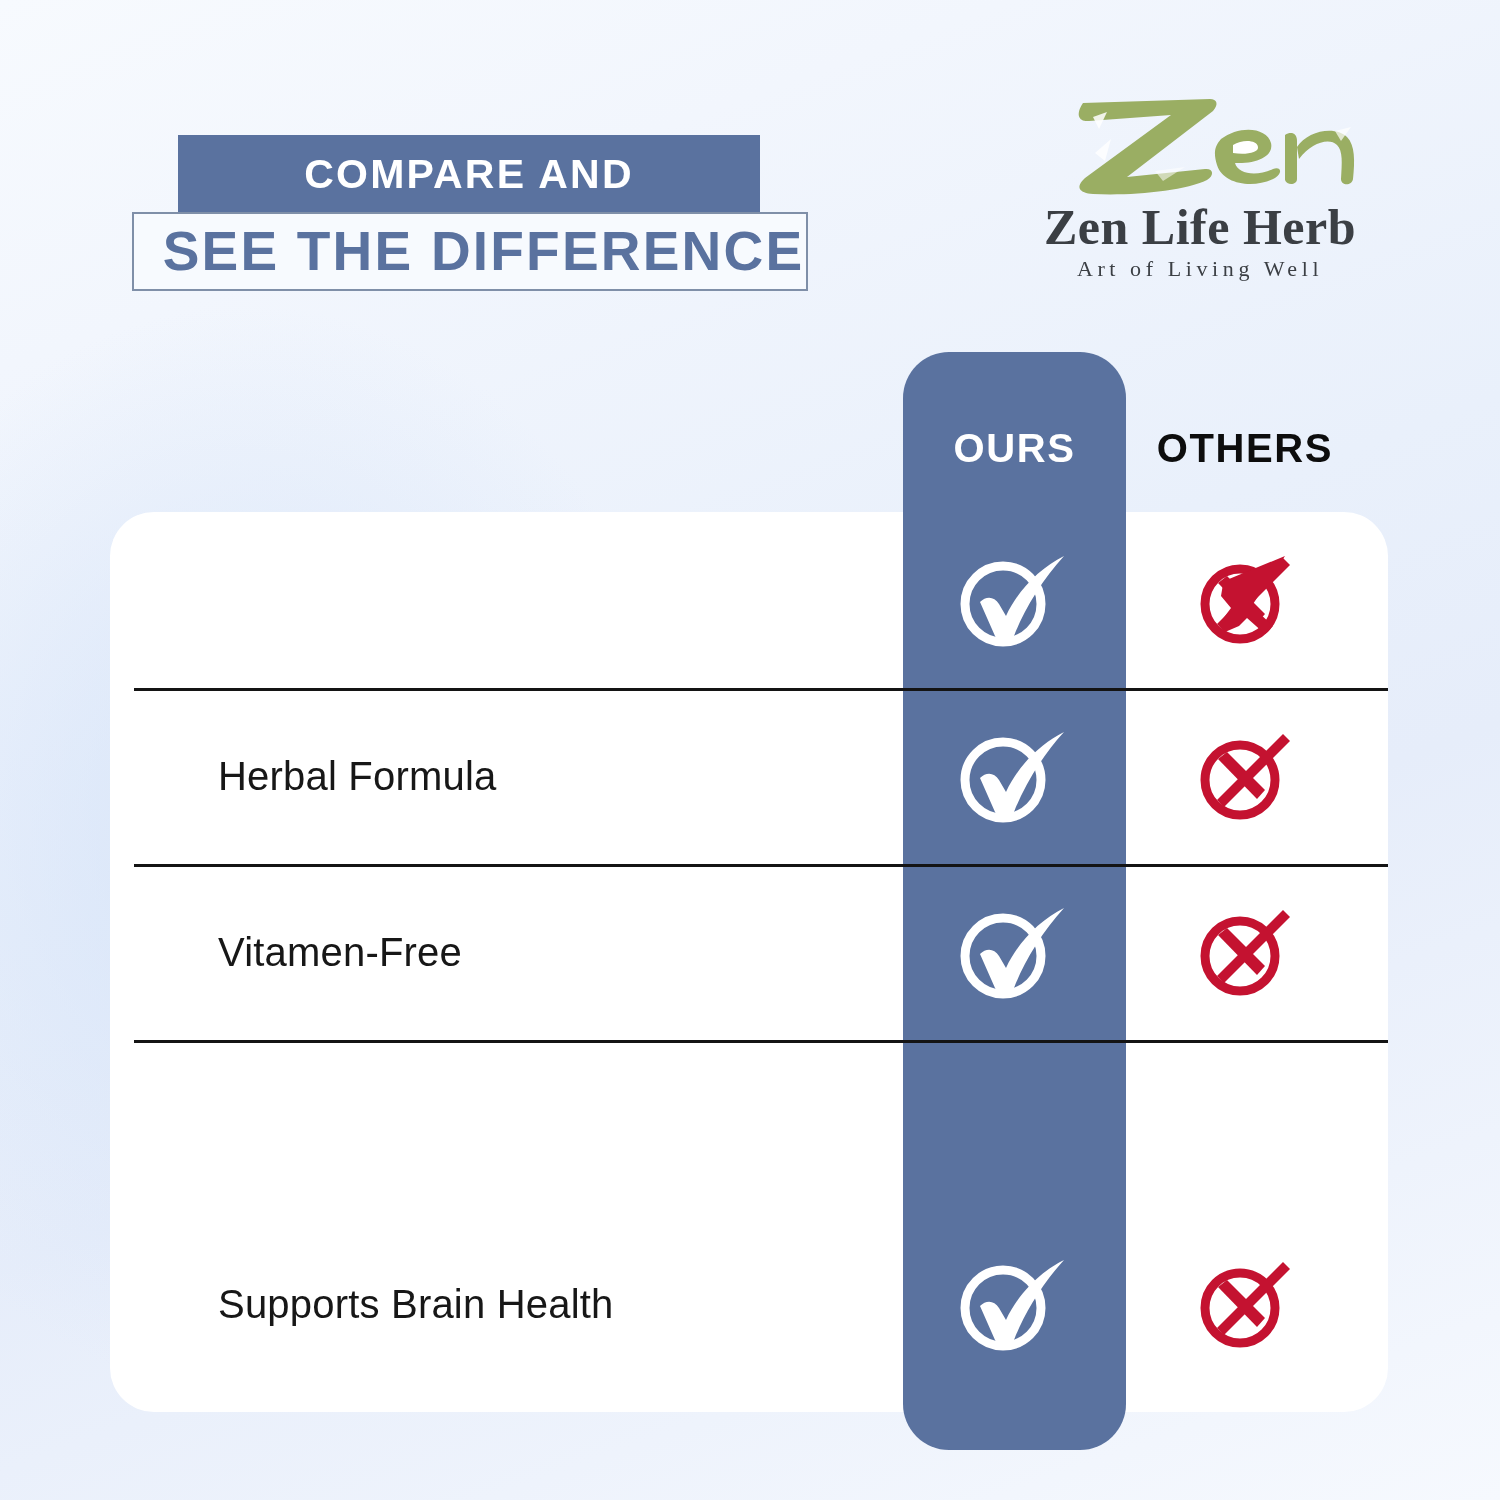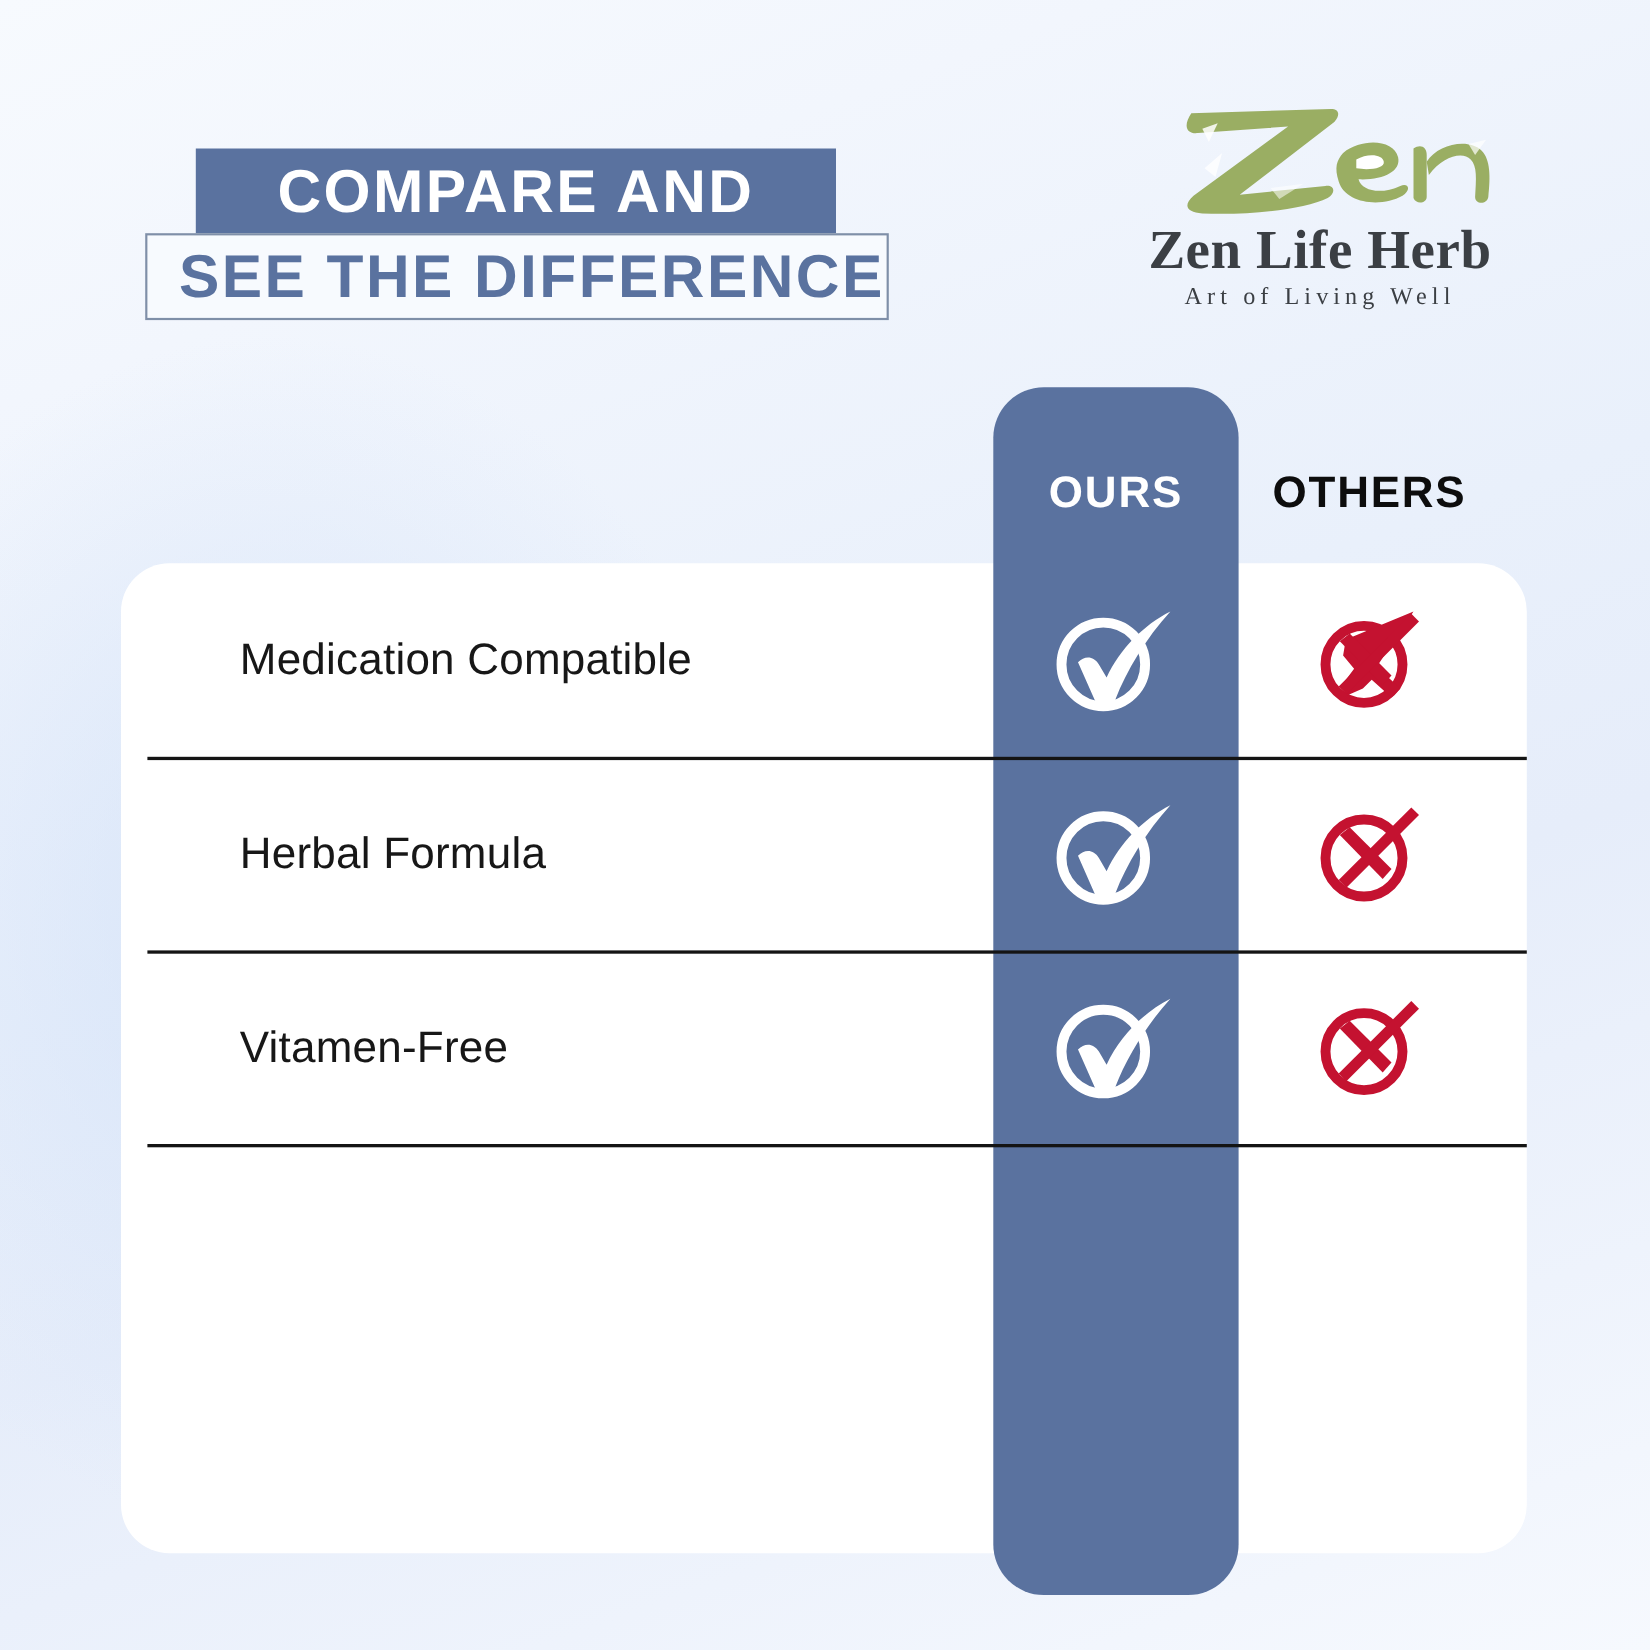--- a/index.html
+++ b/index.html
@@ -60,21 +60,21 @@
     width: 582px;
     height: 78px;
     background: #5a729f;
     display: flex;
     align-items: center;
     justify-content: center;
   }
 
   .title-bar-top span {
     color: #ffffff;
-    font-size: 55px;
+    font-size: 41px;
     font-weight: bold;
     letter-spacing: 2.2px;
     line-height: 1;
     white-space: nowrap;
   }
 
   .title-bar-bottom {
     position: absolute;
     left: 0;
     top: 77px;
@@ -276,21 +276,20 @@
   <div id="card"></div>
 
   <div id="ours-pill"></div>
 
   <div class="col-header" id="header-ours">OURS</div>
   <div class="col-header" id="header-others">OTHERS</div>
 
   <div id="rows">
 
     <div class="row" style="top:0px;">
-      <div class="row-label">Medication Compatible</div>
       <div class="cell-icon cell-ours">
         <svg class="icon-svg" width="118" height="104" viewBox="0 0 118 104" aria-hidden="true">
           <circle cx="47" cy="56" r="38" fill="none" stroke="#ffffff" stroke-width="9"></circle>
           <path d="M24 54 C30 48 38 48 43 56 L50 68 C62 42 84 20 108 8 C86 32 68 62 58 88 C52 98 44 98 39 88 Z" fill="#ffffff"></path>
         </svg>
       </div>
       <div class="cell-icon cell-other">
         <svg class="icon-svg" width="100" height="96" viewBox="0 0 100 96" aria-hidden="true">
           <circle cx="45" cy="52" r="35" fill="none" stroke="#c41230" stroke-width="9"></circle>
           <path d="M28 32 L34 27 L90 4 L66 40 L62 46 L58 52 L63 60 L78 74 L70 82 L52 66 L44 74 L30 80 L24 72 L36 56 L26 44 L28 32 Z" fill="#c41230"></path>
@@ -331,16 +330,32 @@
         <svg class="icon-svg" width="100" height="96" viewBox="0 0 100 96" aria-hidden="true">
           <circle cx="45" cy="52" r="35" fill="none" stroke="#c41230" stroke-width="9"></circle>
           <path d="M23 31 L32 24 L70 62 L62 71 Z" fill="#c41230"></path>
           <path d="M22 72 L88 6 L95 13 L29 79 Z" fill="#c41230"></path>
         </svg>
       </div>
       <div class="divider" style="top:176px;"></div>
     </div>
 
 
+    <div class="row" style="top:704px;">
+      <div class="row-label">Supports Brain Health</div>
+      <div class="cell-icon cell-ours">
+        <svg class="icon-svg" width="118" height="104" viewBox="0 0 118 104" aria-hidden="true">
+          <circle cx="47" cy="56" r="38" fill="none" stroke="#ffffff" stroke-width="9"></circle>
+          <path d="M24 54 C30 48 38 48 43 56 L50 68 C62 42 84 20 108 8 C86 32 68 62 58 88 C52 98 44 98 39 88 Z" fill="#ffffff"></path>
+        </svg>
+      </div>
+      <div class="cell-icon cell-other">
+        <svg class="icon-svg" width="100" height="96" viewBox="0 0 100 96" aria-hidden="true">
+          <circle cx="45" cy="52" r="35" fill="none" stroke="#c41230" stroke-width="9"></circle>
+          <path d="M23 31 L32 24 L70 62 L62 71 Z" fill="#c41230"></path>
+          <path d="M22 72 L88 6 L95 13 L29 79 Z" fill="#c41230"></path>
+        </svg>
+      </div>
+    </div>
 
   </div>
 
 </div>
 
 </body></html>

